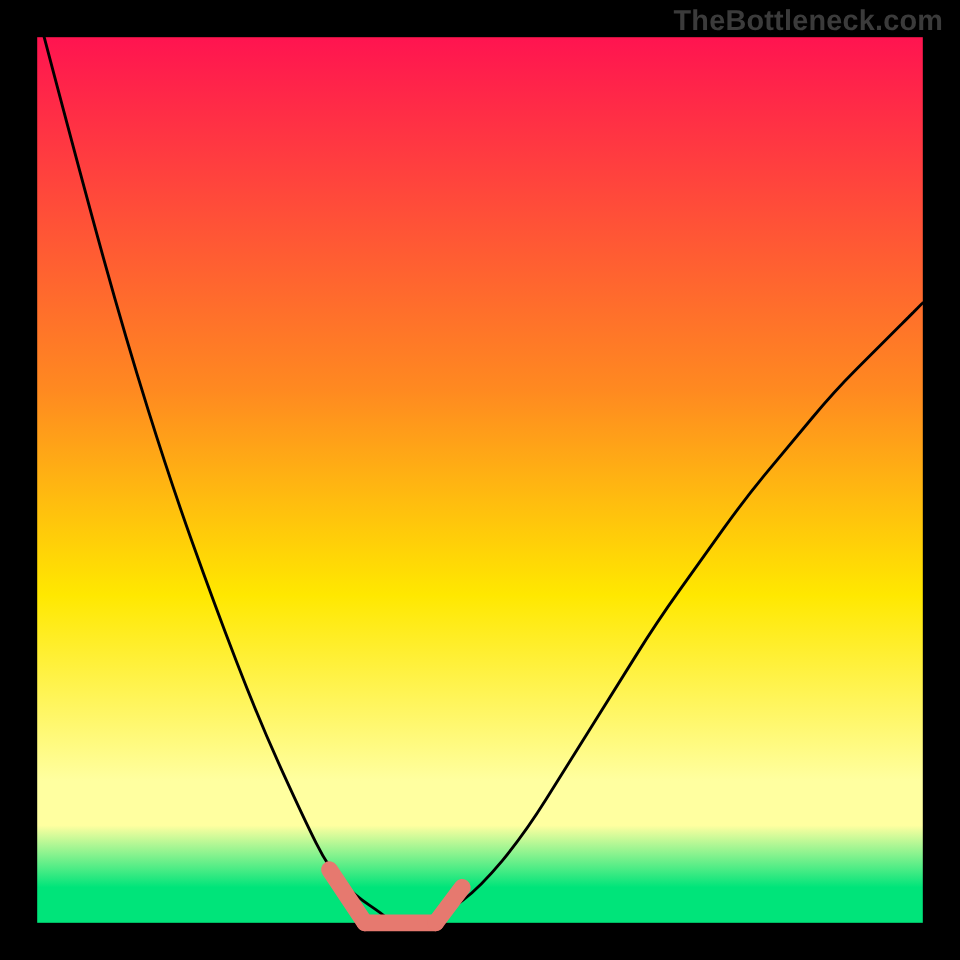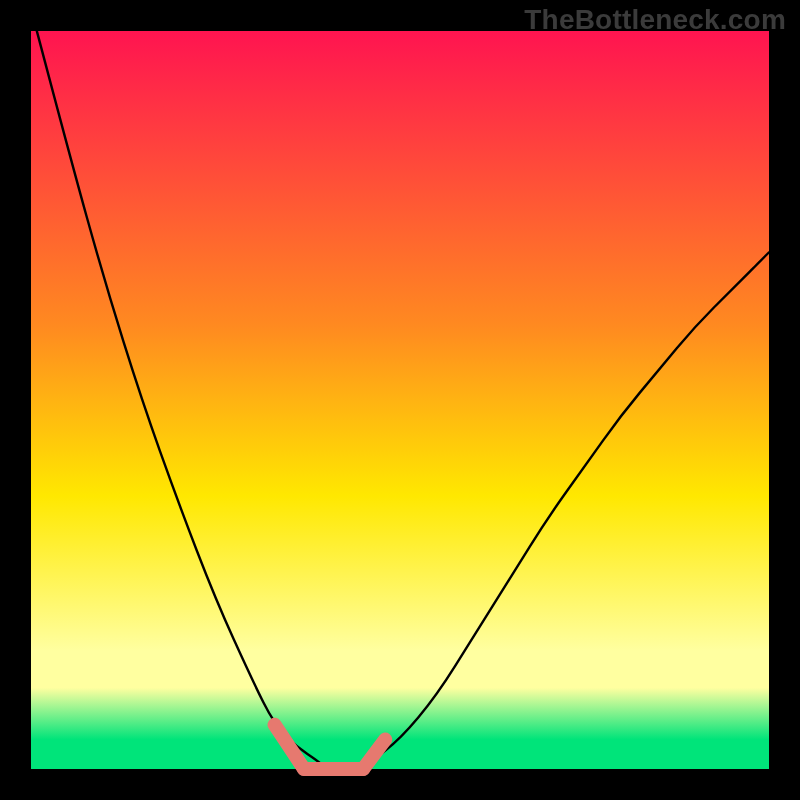--- a/index.html
+++ b/index.html
@@ -15,21 +15,21 @@
     position: relative;
     width: 800px;
     height: 800px;
     background: #000;
   }
   .watermark {
     position: absolute;
     top: 4px;
     right: 14px;
     color: #3b3b3b;
-    font-size: 28px;
+    font-size: 24px;
     font-weight: 600;
     letter-spacing: 0.2px;
     z-index: 5;
   }
   svg {
     position: absolute;
     left: 0;
     top: 0;
   }
 </style>

